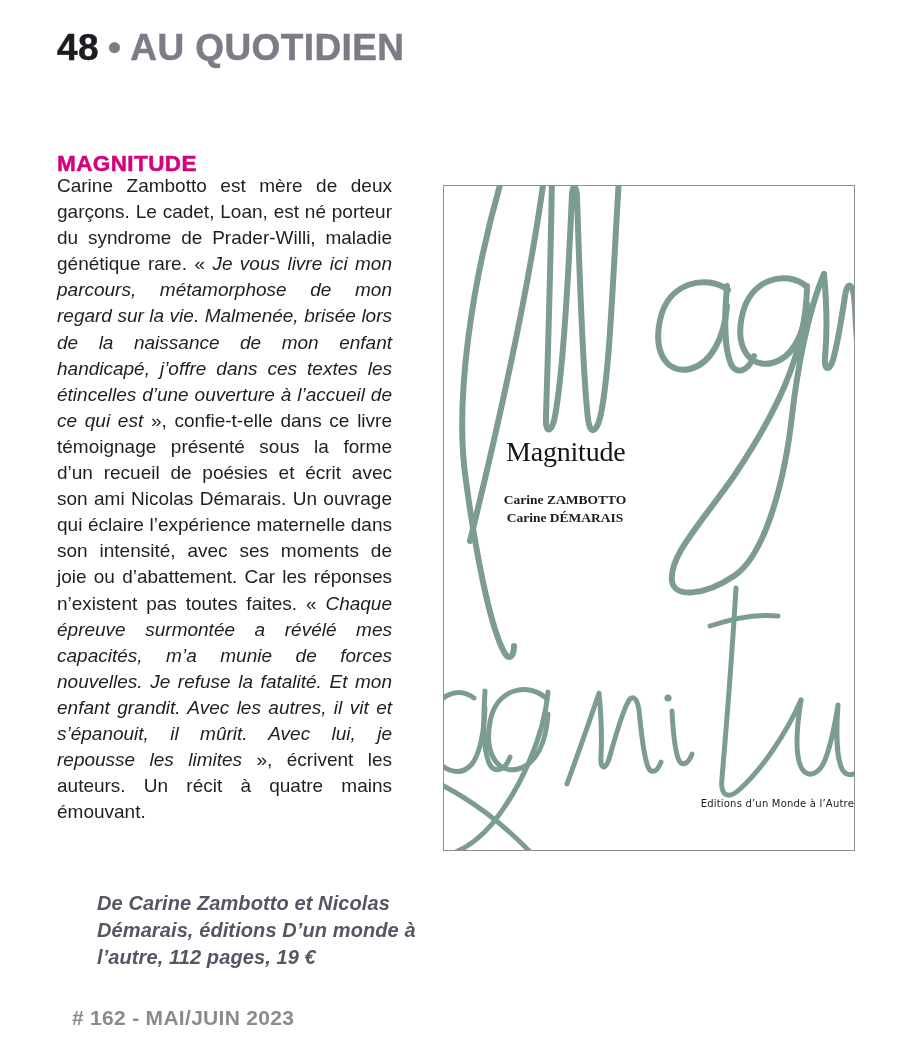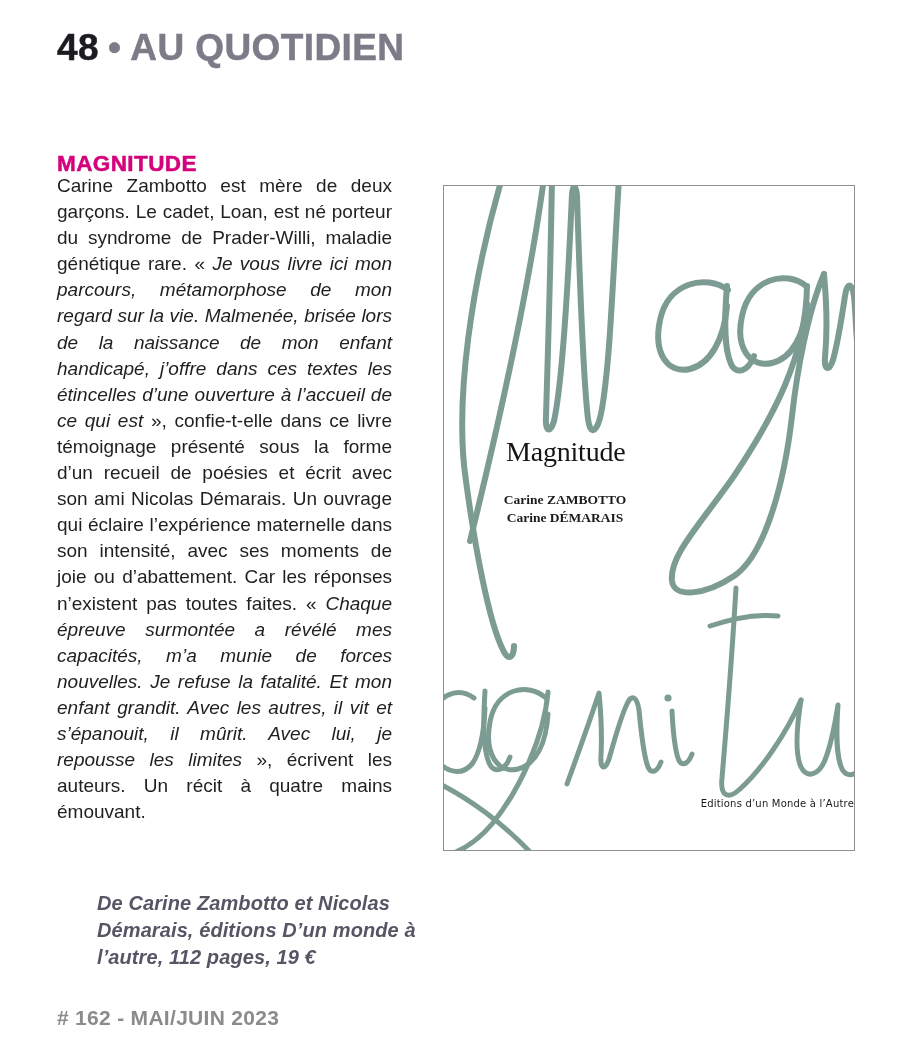--- a/index.html
+++ b/index.html
@@ -46,21 +46,21 @@
   }
   .article-body em{}
   
   .credit{
     position:absolute;left:57px;top:890px;width:350px;
     font-size:20px;line-height:27px;font-style:italic;font-weight:700;
     color:var(--credit);letter-spacing:.1px;margin-left:40px;
   }
   
   .issue-footer{
-    position:absolute;left:57px;top:1006px;
+    position:absolute;left:72px;top:1006px;
     font-size:21px;font-weight:700;color:var(--footer-gray);letter-spacing:.3px;
   }
   
   .book-cover{
     position:absolute;left:443px;top:185px;width:412px;height:666px;
     background:#ffffff;border:1px solid var(--cover-border);
     box-sizing:border-box;overflow:hidden;
   }
   .script-svg{position:absolute;left:0;top:0;width:412px;height:666px;}
   .script-svg path{fill:none;stroke:var(--script);stroke-linecap:round;stroke-linejoin:round;}

